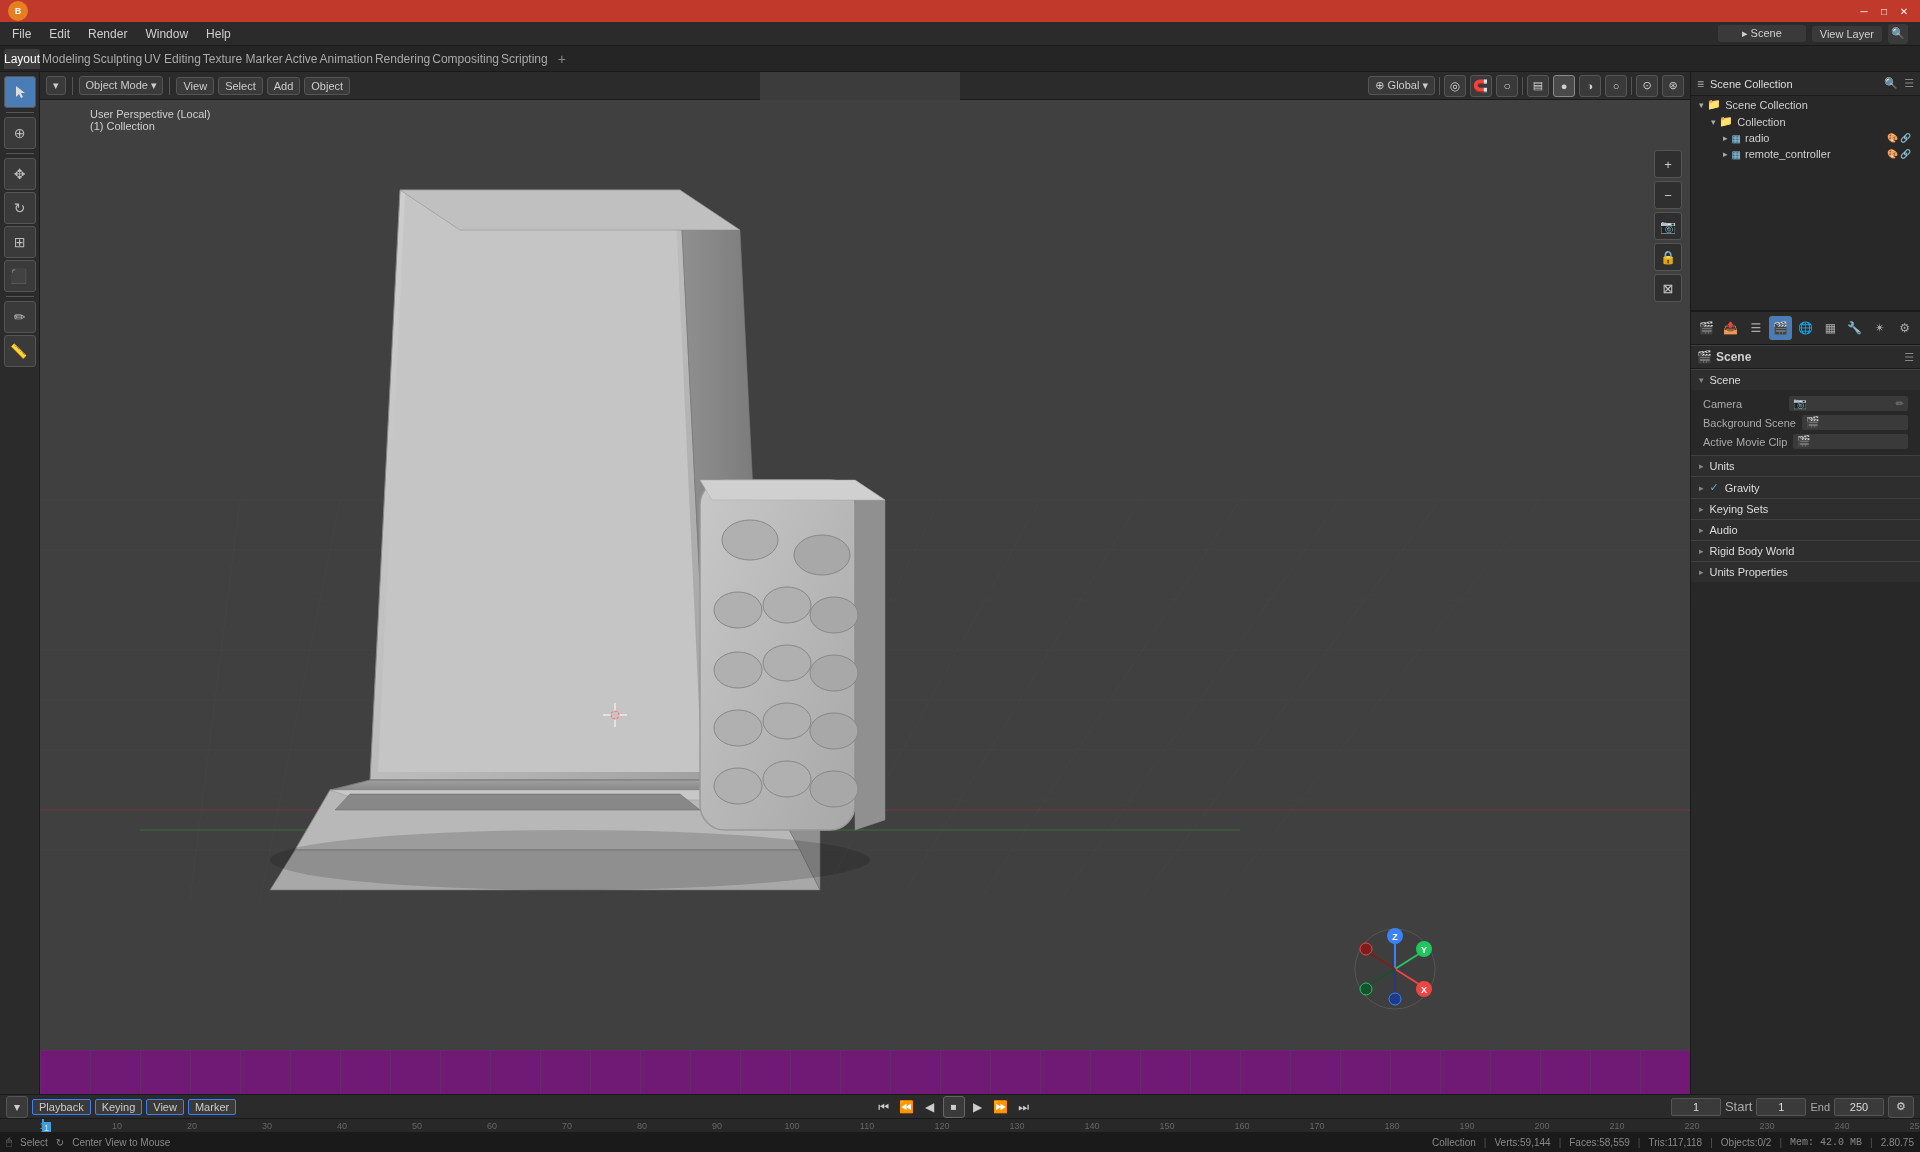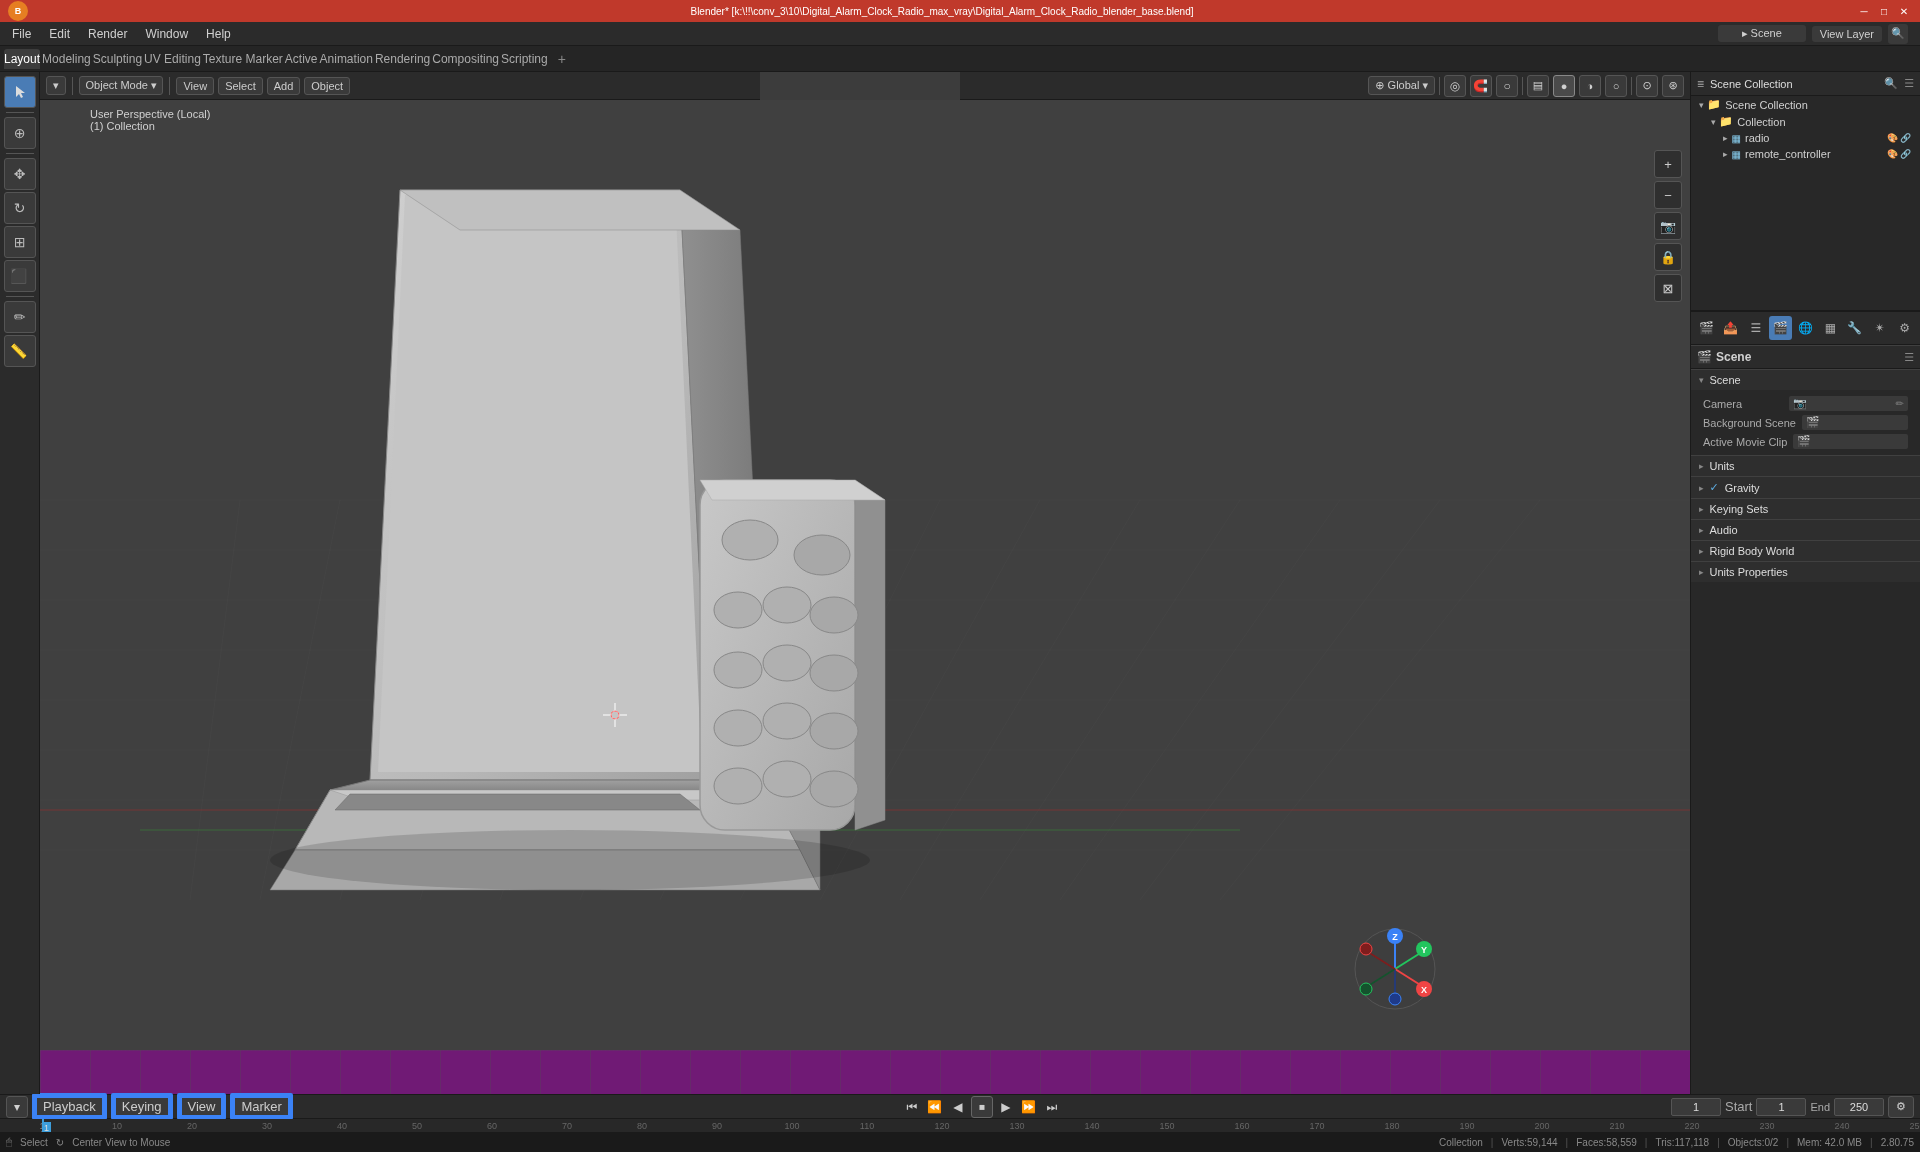--- a/index.html
+++ b/index.html
@@ -308,24 +308,24 @@
       background: #2b2b2b;
       display: flex;
       align-items: center;
       padding: 0 6px;
       gap: 4px;
       border-bottom: 1px solid #1a1a1a;
     }
     .tl-btn {
       padding: 1px 6px;
       background: #3a3a3a;
-      border: 5px solid #3b82f6;
+      border: 1px solid #3b82f6;
       border-radius: 2px;
       cursor: pointer;
-      font-size: 13px;
+      font-size: 11px;
       color: #ccc;
       white-space: nowrap;
     }
     #timeline-ruler {
       height: 20px;
       background: #282828;
       display: flex;
       align-items: center;
       padding: 0;
       overflow: hidden;
@@ -389,21 +389,20 @@
       background: #3d9edb;
     }
 
     .checkbox-checked { color: #5dade2; }
   </style>
 </head>
 <body>
 
 <div id="title-bar">
   <div class="blender-logo">B</div>
-  <div class="title-text" style="font-size:10px;">Blender* [k:\!!\conv_3\10\Digital_Alarm_Clock_Radio_max_vray\Digital_Alarm_Clock_Radio_blender_base.blend]</div>
   <div class="window-controls">
     <button class="win-btn">─</button>
     <button class="win-btn">□</button>
     <button class="win-btn close">✕</button>
   </div>
 </div>
 
 <div id="menu-bar">
   <div class="menu-item">File</div>
   <div class="menu-item">Edit</div>
@@ -898,16 +897,16 @@
   <span style="color:#888;">Collection</span>
   <span style="color:#555;">|</span>
   <span style="color:#888;">Verts:59,144</span>
   <span style="color:#555;">|</span>
   <span style="color:#888;">Faces:58,559</span>
   <span style="color:#555;">|</span>
   <span style="color:#888;">Tris:117,118</span>
   <span style="color:#555;">|</span>
   <span style="color:#888;">Objects:0/2</span>
   <span style="color:#555;">|</span>
-  <span style="color:#888;">Mem: 42.0 MB</span>
+  <span style="color:#888;font-family:Liberation Mono, monospace;">Mem: 42.0 MB</span>
   <span style="color:#555;">|</span>
   <span style="color:#888;">2.80.75</span>
 </div>
 
 </body></html>

